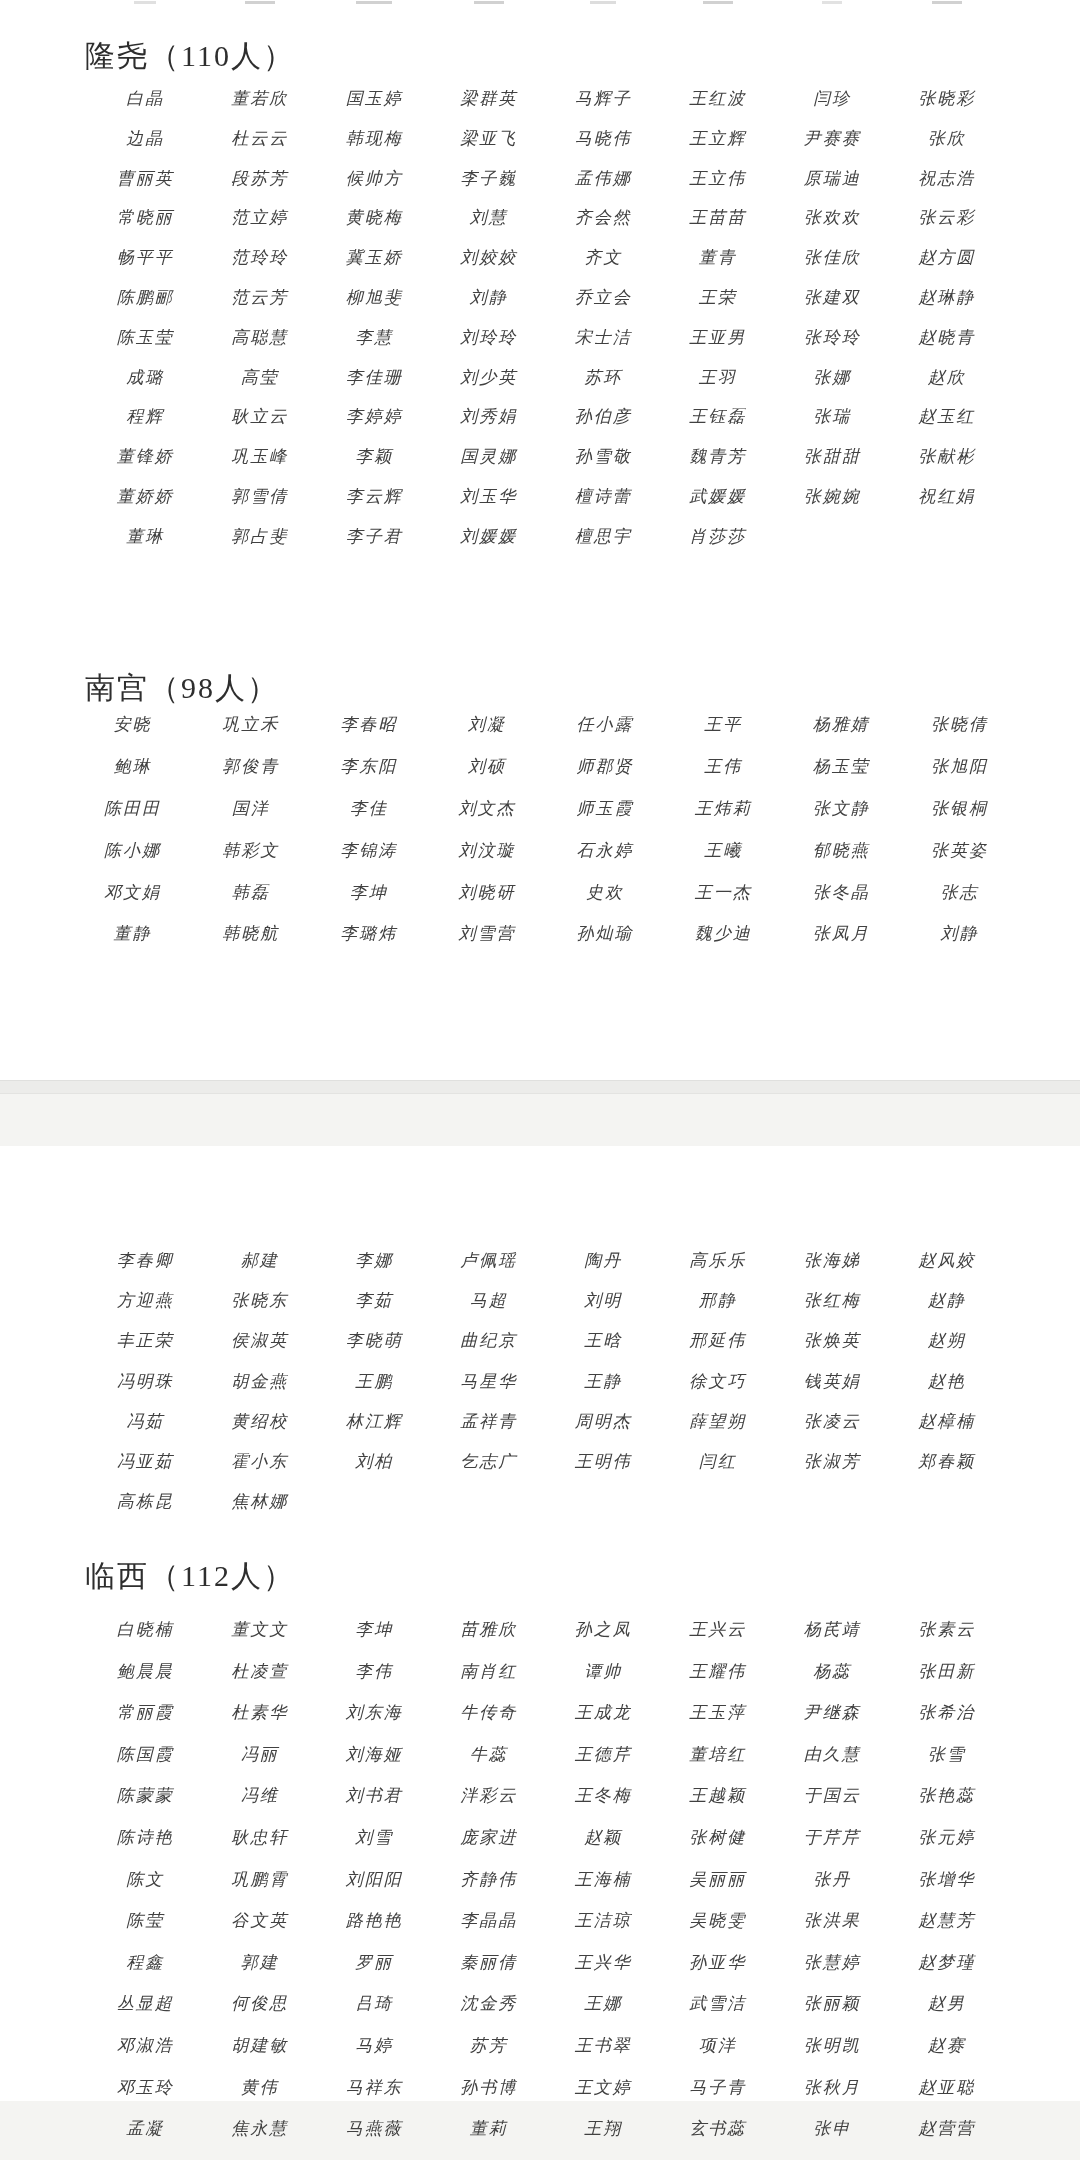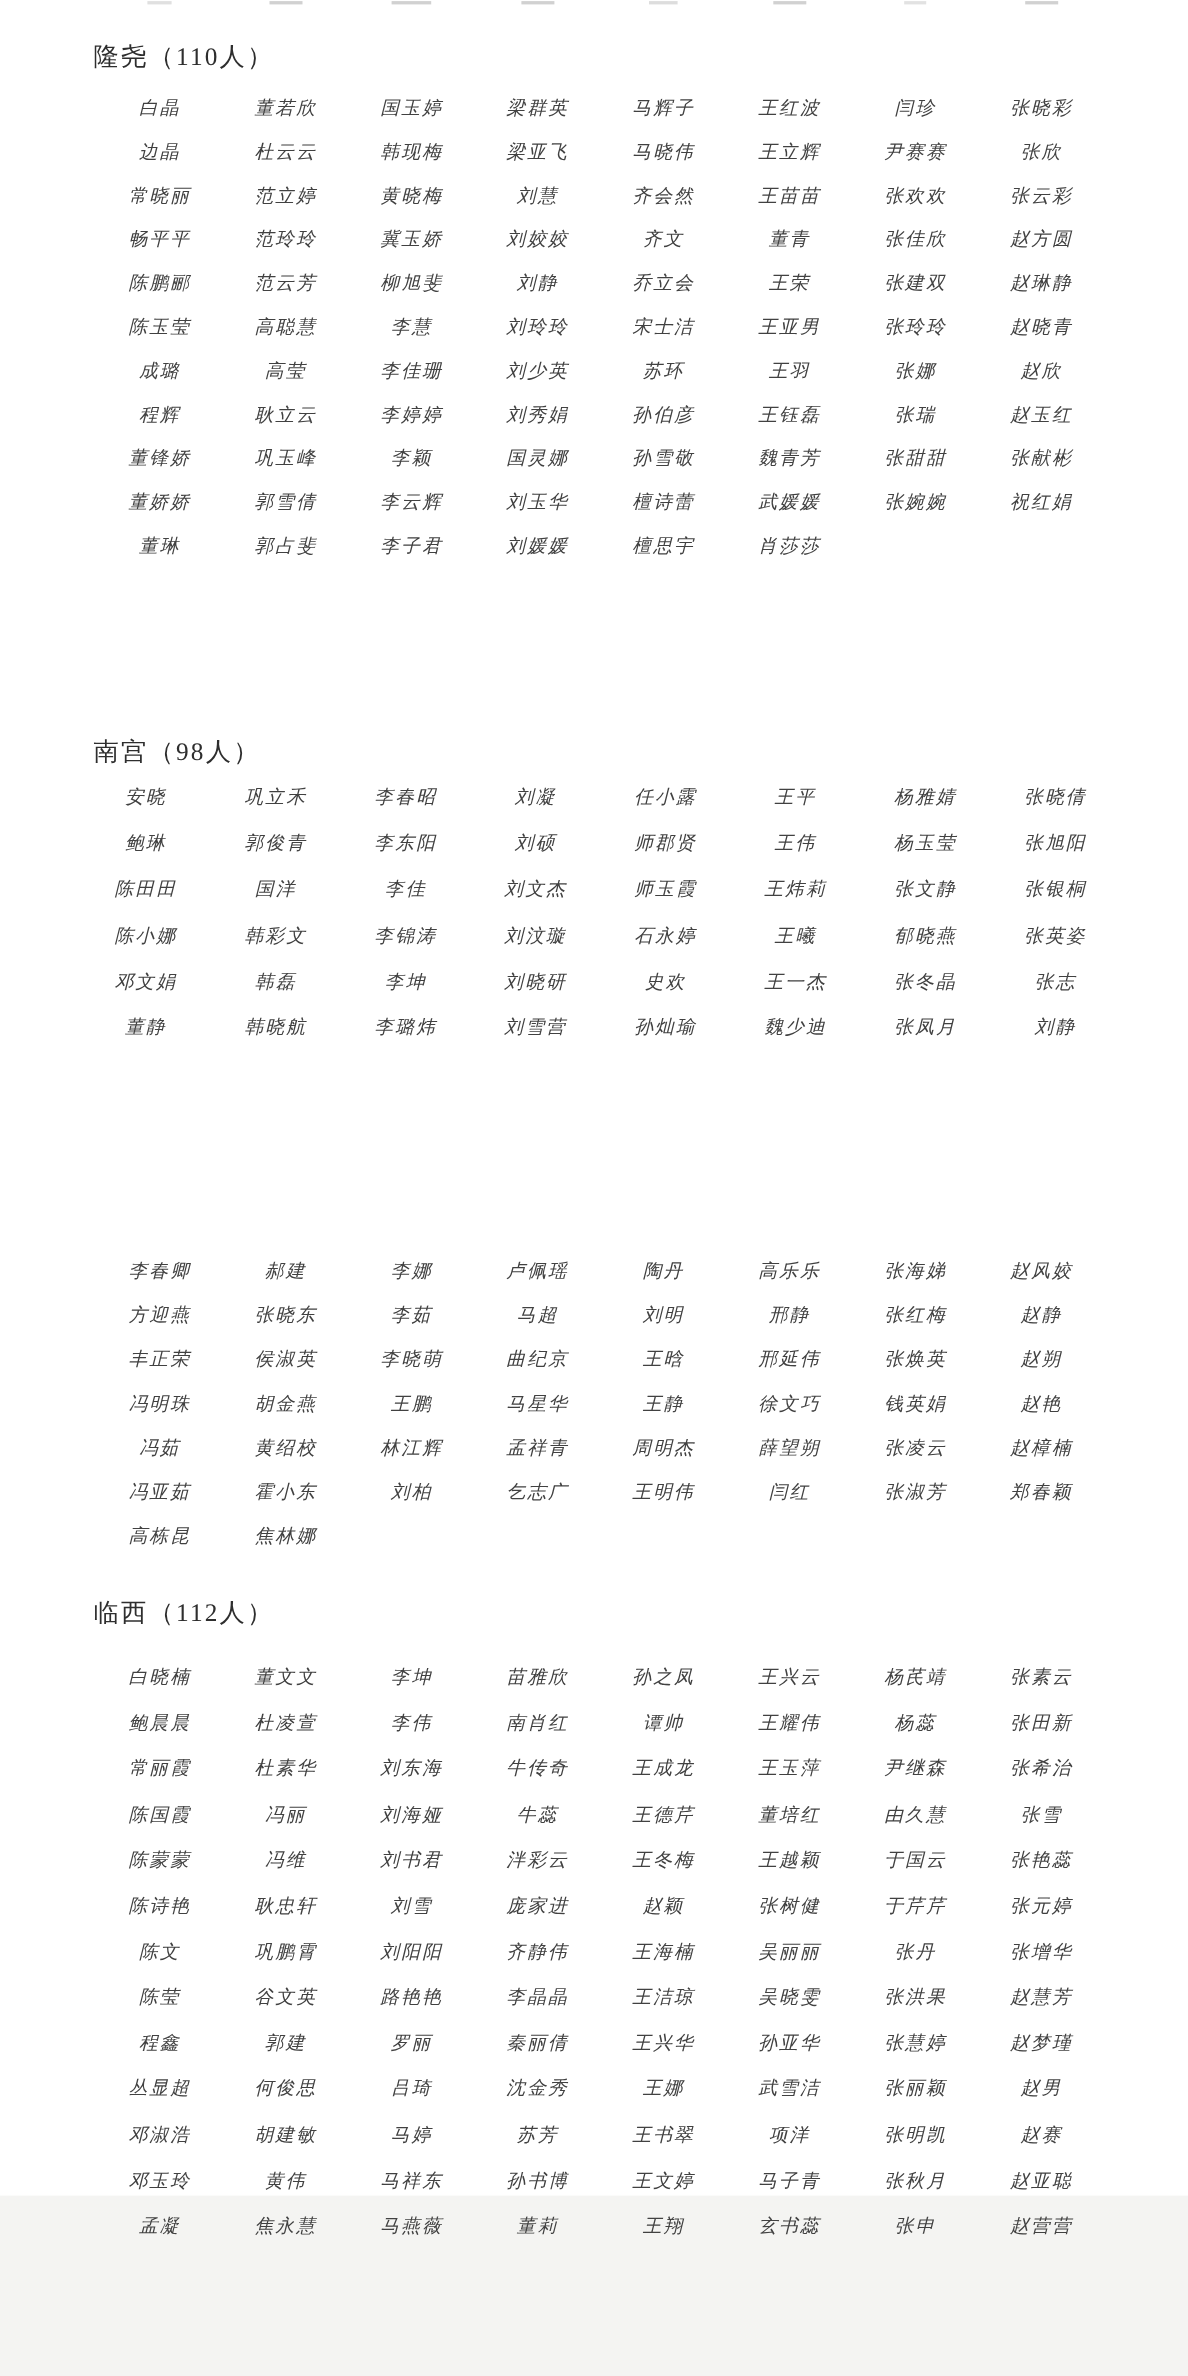--- a/index.html
+++ b/index.html
@@ -4,22 +4,22 @@
 <style>
   html,body{margin:0;padding:0;background:#f4f4f2;}
   body{width:1080px;height:2160px;overflow:hidden;position:relative;
        font-family:"Liberation Serif","DejaVu Serif",serif;}
   .doc{position:absolute;inset:0;}
   .page{position:absolute;left:0;width:1080px;background:#ffffff;}
   .page1{top:0;height:1080px;}
   .page-gap{position:absolute;top:1080px;left:0;width:1080px;height:14px;
             background:#ececea;border-top:1px solid #e0e0de;border-bottom:1px solid #e3e3e1;
             box-sizing:border-box;}
-  .page2{top:1041px;height:955px;}
-  .sec-header{position:absolute;left:85px;font-size:23px;color:#2e2e2e;
+  .page2{top:1146px;height:955px;}
+  .sec-header{position:absolute;left:85px;font-size:30px;color:#2e2e2e;
               letter-spacing:2px;white-space:nowrap;}
   .grid{position:absolute;left:88px;width:916px;font-style:italic;}
   .row{display:grid;grid-template-columns:repeat(8,1fr);}
   .s0 .row{height:39.8px;}
   .s1 .row{height:41.9px;gap:29px;}
   .s2 .row{height:40.2px;}
   .s3 .row{height:41.6px;}
   .cell{text-align:center;font-size:17px;line-height:22px;color:#414141;
         letter-spacing:2px;white-space:nowrap;}
   
@@ -70,20 +70,30 @@
           <div class="cell">边晶</div>
           <div class="cell">杜云云</div>
           <div class="cell">韩现梅</div>
           <div class="cell">梁亚飞</div>
           <div class="cell">马晓伟</div>
           <div class="cell">王立辉</div>
           <div class="cell">尹赛赛</div>
           <div class="cell">张欣</div>
         </div>
         <div class="row">
+          <div class="cell">曹丽英</div>
+          <div class="cell">段苏芳</div>
+          <div class="cell">候帅方</div>
+          <div class="cell">李子巍</div>
+          <div class="cell">孟伟娜</div>
+          <div class="cell">王立伟</div>
+          <div class="cell">原瑞迪</div>
+          <div class="cell">祝志浩</div>
+        </div>
+        <div class="row">
           <div class="cell">常晓丽</div>
           <div class="cell">范立婷</div>
           <div class="cell">黄晓梅</div>
           <div class="cell">刘慧</div>
           <div class="cell">齐会然</div>
           <div class="cell">王苗苗</div>
           <div class="cell">张欢欢</div>
           <div class="cell">张云彩</div>
         </div>
         <div class="row">

